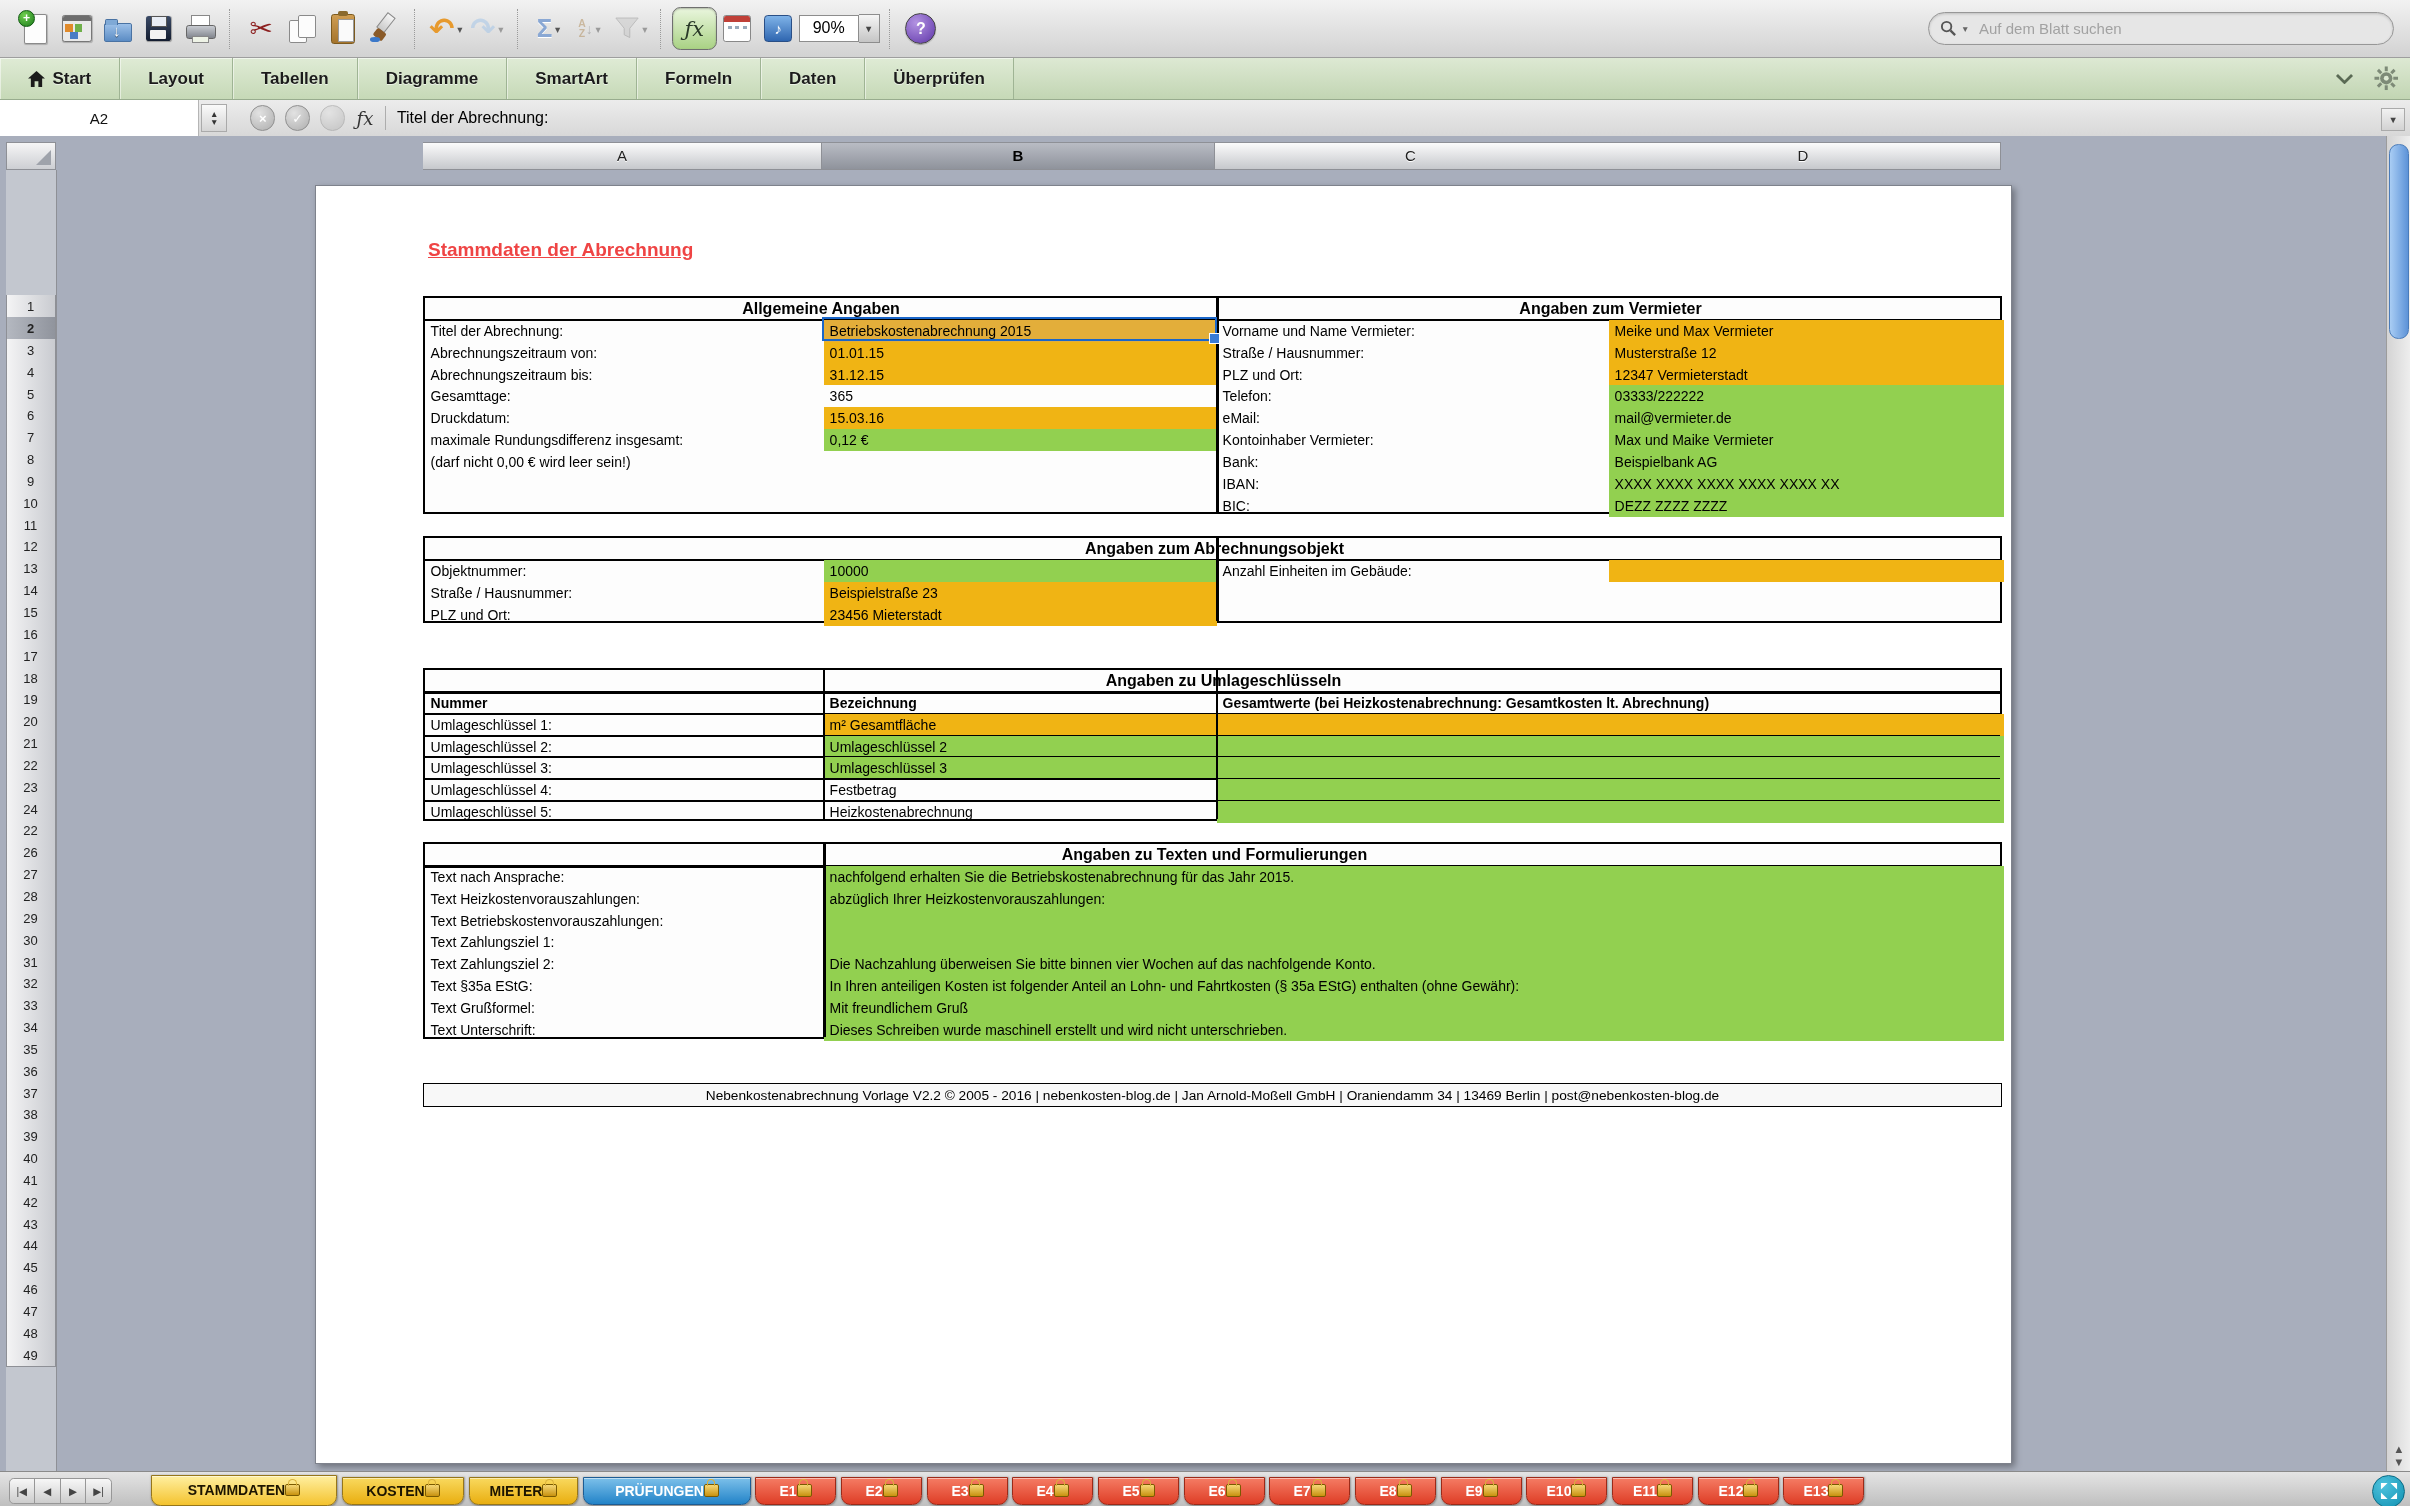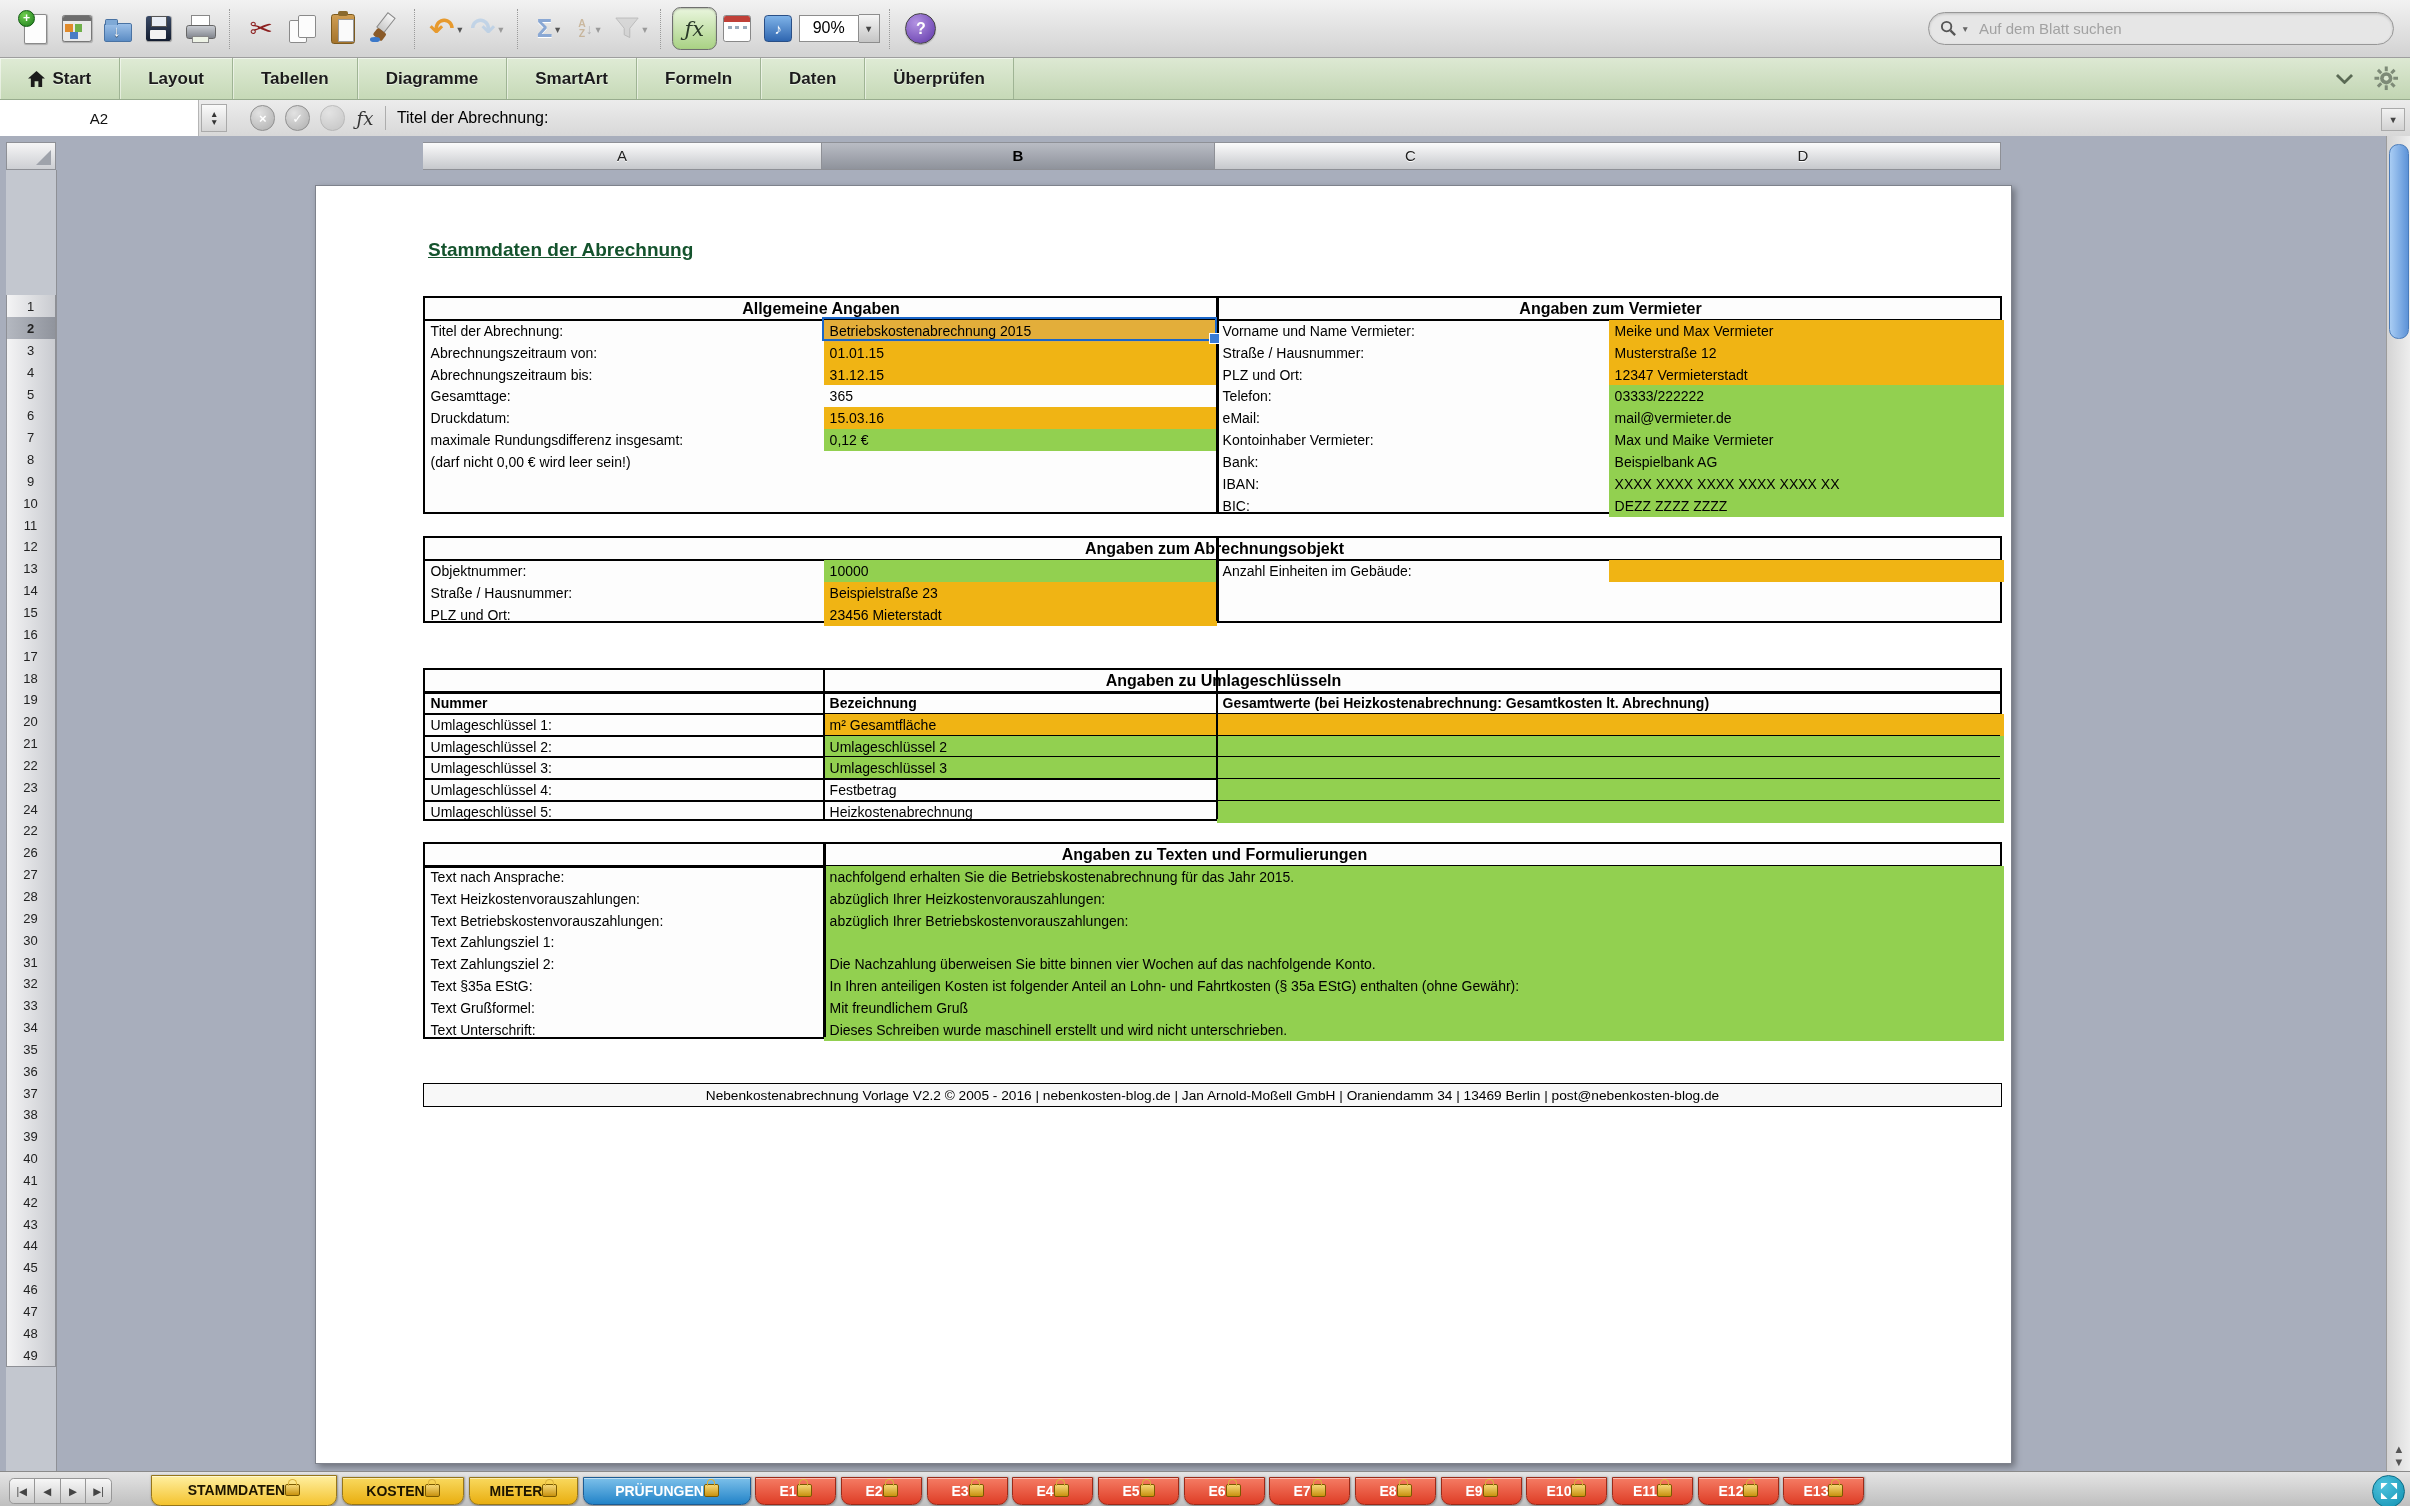--- a/index.html
+++ b/index.html
@@ -83,21 +83,21 @@
   .hcell{position:absolute;height:28px;box-sizing:border-box;border:0.9px solid #8e9096;border-left:none;
     background:linear-gradient(#fbfbfb,#c6c8cc);color:#222;font-size:15px;display:flex;align-items:center;justify-content:center;text-shadow:0 0.9px 0 #fff;}
   .hcell.sel{background:linear-gradient(#b9bcc4,#8f939c);font-weight:bold;color:#000;text-shadow:none;}
   .corner{position:absolute;left:5.6px;top:5.6px;width:50px;height:28px;box-sizing:border-box;border:0.9px solid #8e9096;background:linear-gradient(#f6f6f6,#cdcfd3);}
   .corner:after{content:"";position:absolute;right:3.8px;bottom:3.8px;border-left:15px solid transparent;border-bottom:15px solid #9fa3ab;}
   .rowgutter{position:absolute;left:5.6px;top:34px;width:50px;height:1301px;background:#c3c7cf;border-right:0.9px solid #8e9096;}
   .rcell{position:absolute;left:5.6px;width:50px;box-sizing:border-box;border:0.9px solid #8e9096;border-top:none;
     background:linear-gradient(90deg,#f4f4f5,#c9cbd0);color:#222;font-size:13px;display:flex;align-items:center;justify-content:center;}
   .rcell.sel{background:linear-gradient(90deg,#b4b8c0,#90949d);font-weight:bold;}
   .page{position:absolute;left:315px;top:49px;width:1695px;height:1277px;background:#fff;border:0.9px solid #7e828c;box-shadow:2.8px 2.8px 6.6px rgba(0,0,0,.35);}
-  .ptitle{position:absolute;left:112px;top:53px;font-size:19px;font-weight:bold;text-decoration:underline;color:#14532d;}
+  .ptitle{position:absolute;left:112px;top:53px;font-size:19px;font-weight:bold;text-decoration:underline;color:#ef4444;}
   .xtable{position:absolute;box-sizing:border-box;border:2.8px solid #000;background:#fff;}
   .cellbg{position:absolute;box-sizing:border-box;}
   .celltext{position:absolute;font-size:14px;color:#000;white-space:nowrap;overflow:hidden;padding:2.8px 0 0 5.6px;box-sizing:border-box;}
   .theadtxt{position:absolute;font-size:16px;font-weight:bold;color:#000;text-align:center;padding-top:1.9px;}
   .vline{position:absolute;top:0;width:2.8px;background:#000;height:100%;}
   .hline{position:absolute;left:0;width:100%;background:#000;}
   .selbox{position:absolute;box-sizing:border-box;border:2.8px solid #1a66c9;}
   .selbox .handle{position:absolute;right:-4.7px;bottom:-4.7px;width:8.5px;height:8.5px;background:#3a7bd5;border:0.9px solid #fff;}
   .pfooter{position:absolute;box-sizing:border-box;border:1.9px solid #000;background:#f8f8f8;
     font-size:13.7px;font-weight:500;display:flex;align-items:center;justify-content:center;color:#000;white-space:nowrap;}
@@ -483,21 +483,20 @@
           </div>
           <div class="xtable" style="position: absolute; left: 107px; top: 656px; width: 1579px; height: 197px; background: rgb(253, 253, 253);">
             <div class="theadtxt" style="position: absolute; left: 0px; top: 0px; width: 1579px; height: 22px;">Angaben zu Texten und Formulierungen</div>
             <div class="hline" style="top: 21px; height: 2.8px;"></div>
             <div class="cellbg" style="position: absolute; left: 399px; top: 22px; width: 1180px; height: 175px; background: rgb(146, 208, 80);"></div>
             <div class="celltext" style="position: absolute; left: 0px; top: 22px; width: 399px; height: 22px;">Text nach Ansprache:</div>
             <div class="celltext" style="position: absolute; left: 399px; top: 22px; width: 1180px; height: 22px;">nachfolgend erhalten Sie die Betriebskostenabrechnung für das Jahr 2015.</div>
             <div class="celltext" style="position: absolute; left: 0px; top: 44px; width: 399px; height: 22px;">Text Heizkostenvorauszahlungen:</div>
             <div class="celltext" style="position: absolute; left: 399px; top: 44px; width: 1180px; height: 22px;">abzüglich Ihrer Heizkostenvorauszahlungen:</div>
             <div class="celltext" style="position: absolute; left: 0px; top: 66px; width: 399px; height: 22px;">Text Betriebskostenvorauszahlungen:</div>
-            <div class="celltext" style="position: absolute; left: 399px; top: 66px; width: 1180px; height: 22px;">abzüglich Ihrer Betriebskostenvorauszahlungen:</div>
             <div class="celltext" style="position: absolute; left: 0px; top: 87px; width: 399px; height: 22px;">Text Zahlungsziel 1:</div>
             <div class="celltext" style="position: absolute; left: 0px; top: 109px; width: 399px; height: 22px;">Text Zahlungsziel 2:</div>
             <div class="celltext" style="position: absolute; left: 399px; top: 109px; width: 1180px; height: 22px;">Die Nachzahlung überweisen Sie bitte binnen vier Wochen auf das nachfolgende Konto.</div>
             <div class="celltext" style="position: absolute; left: 0px; top: 131px; width: 399px; height: 22px;">Text §35a EStG:</div>
             <div class="celltext" style="position: absolute; left: 399px; top: 131px; width: 1180px; height: 22px;">In Ihren anteiligen Kosten ist folgender Anteil an Lohn- und Fahrtkosten (§ 35a EStG) enthalten (ohne Gewähr):</div>
             <div class="celltext" style="position: absolute; left: 0px; top: 153px; width: 399px; height: 22px;">Text Grußformel:</div>
             <div class="celltext" style="position: absolute; left: 399px; top: 153px; width: 1180px; height: 22px;">Mit freundlichem Gruß</div>
             <div class="celltext" style="position: absolute; left: 0px; top: 175px; width: 399px; height: 22px;">Text Unterschrift:</div>
             <div class="celltext" style="position: absolute; left: 399px; top: 175px; width: 1180px; height: 22px;">Dieses Schreiben wurde maschinell erstellt und wird nicht unterschrieben.</div>
             <div class="vline" style="left: 398px; width: 2.8px;"></div>

